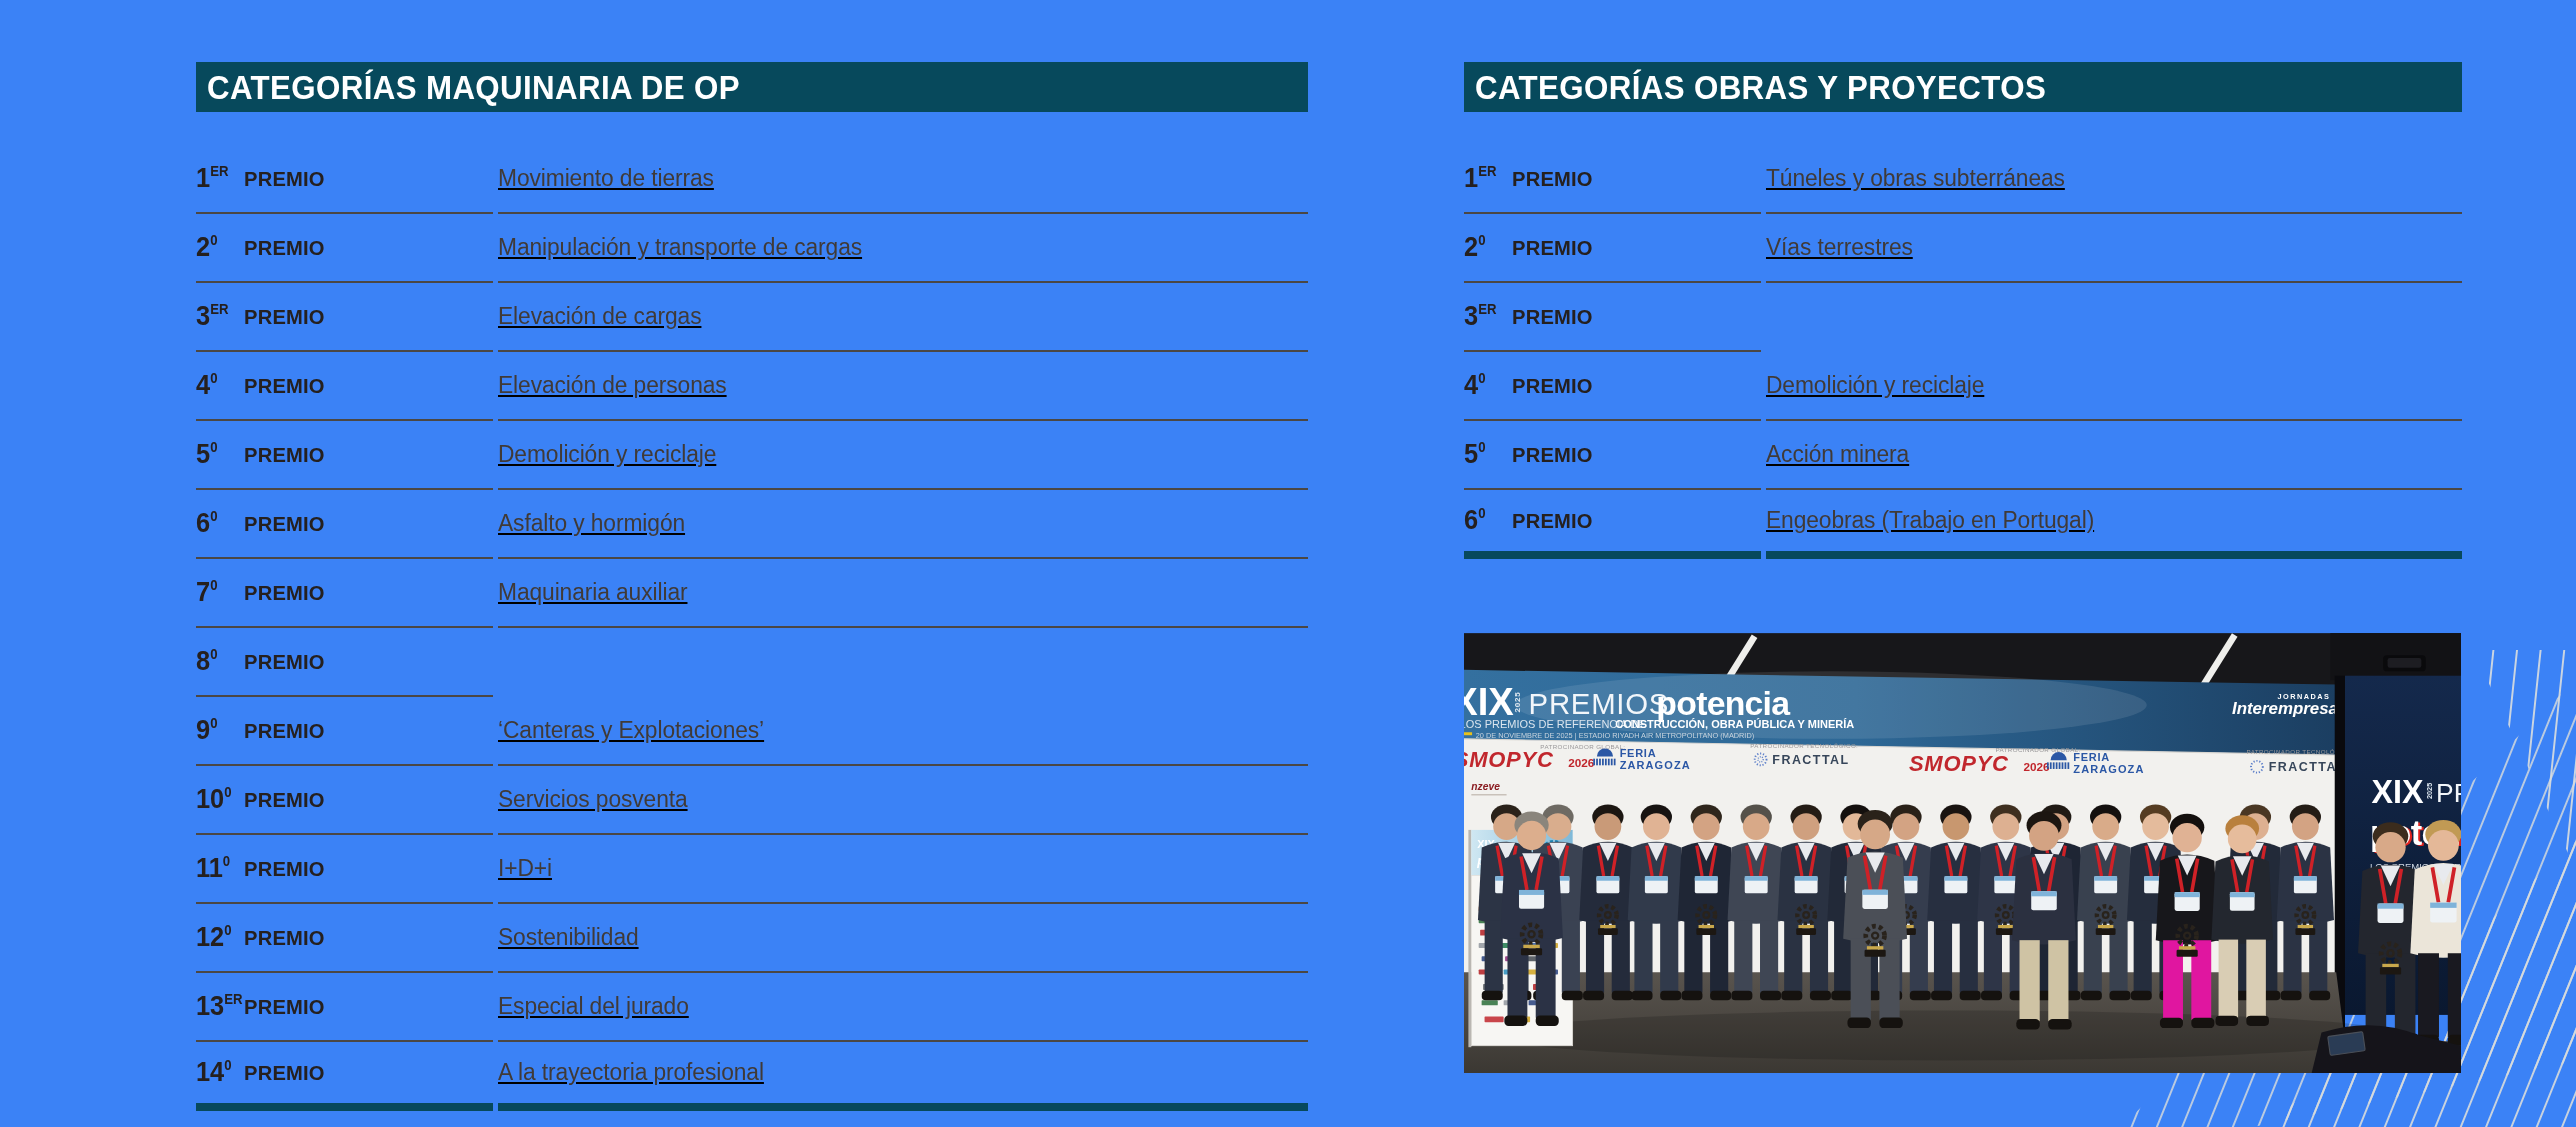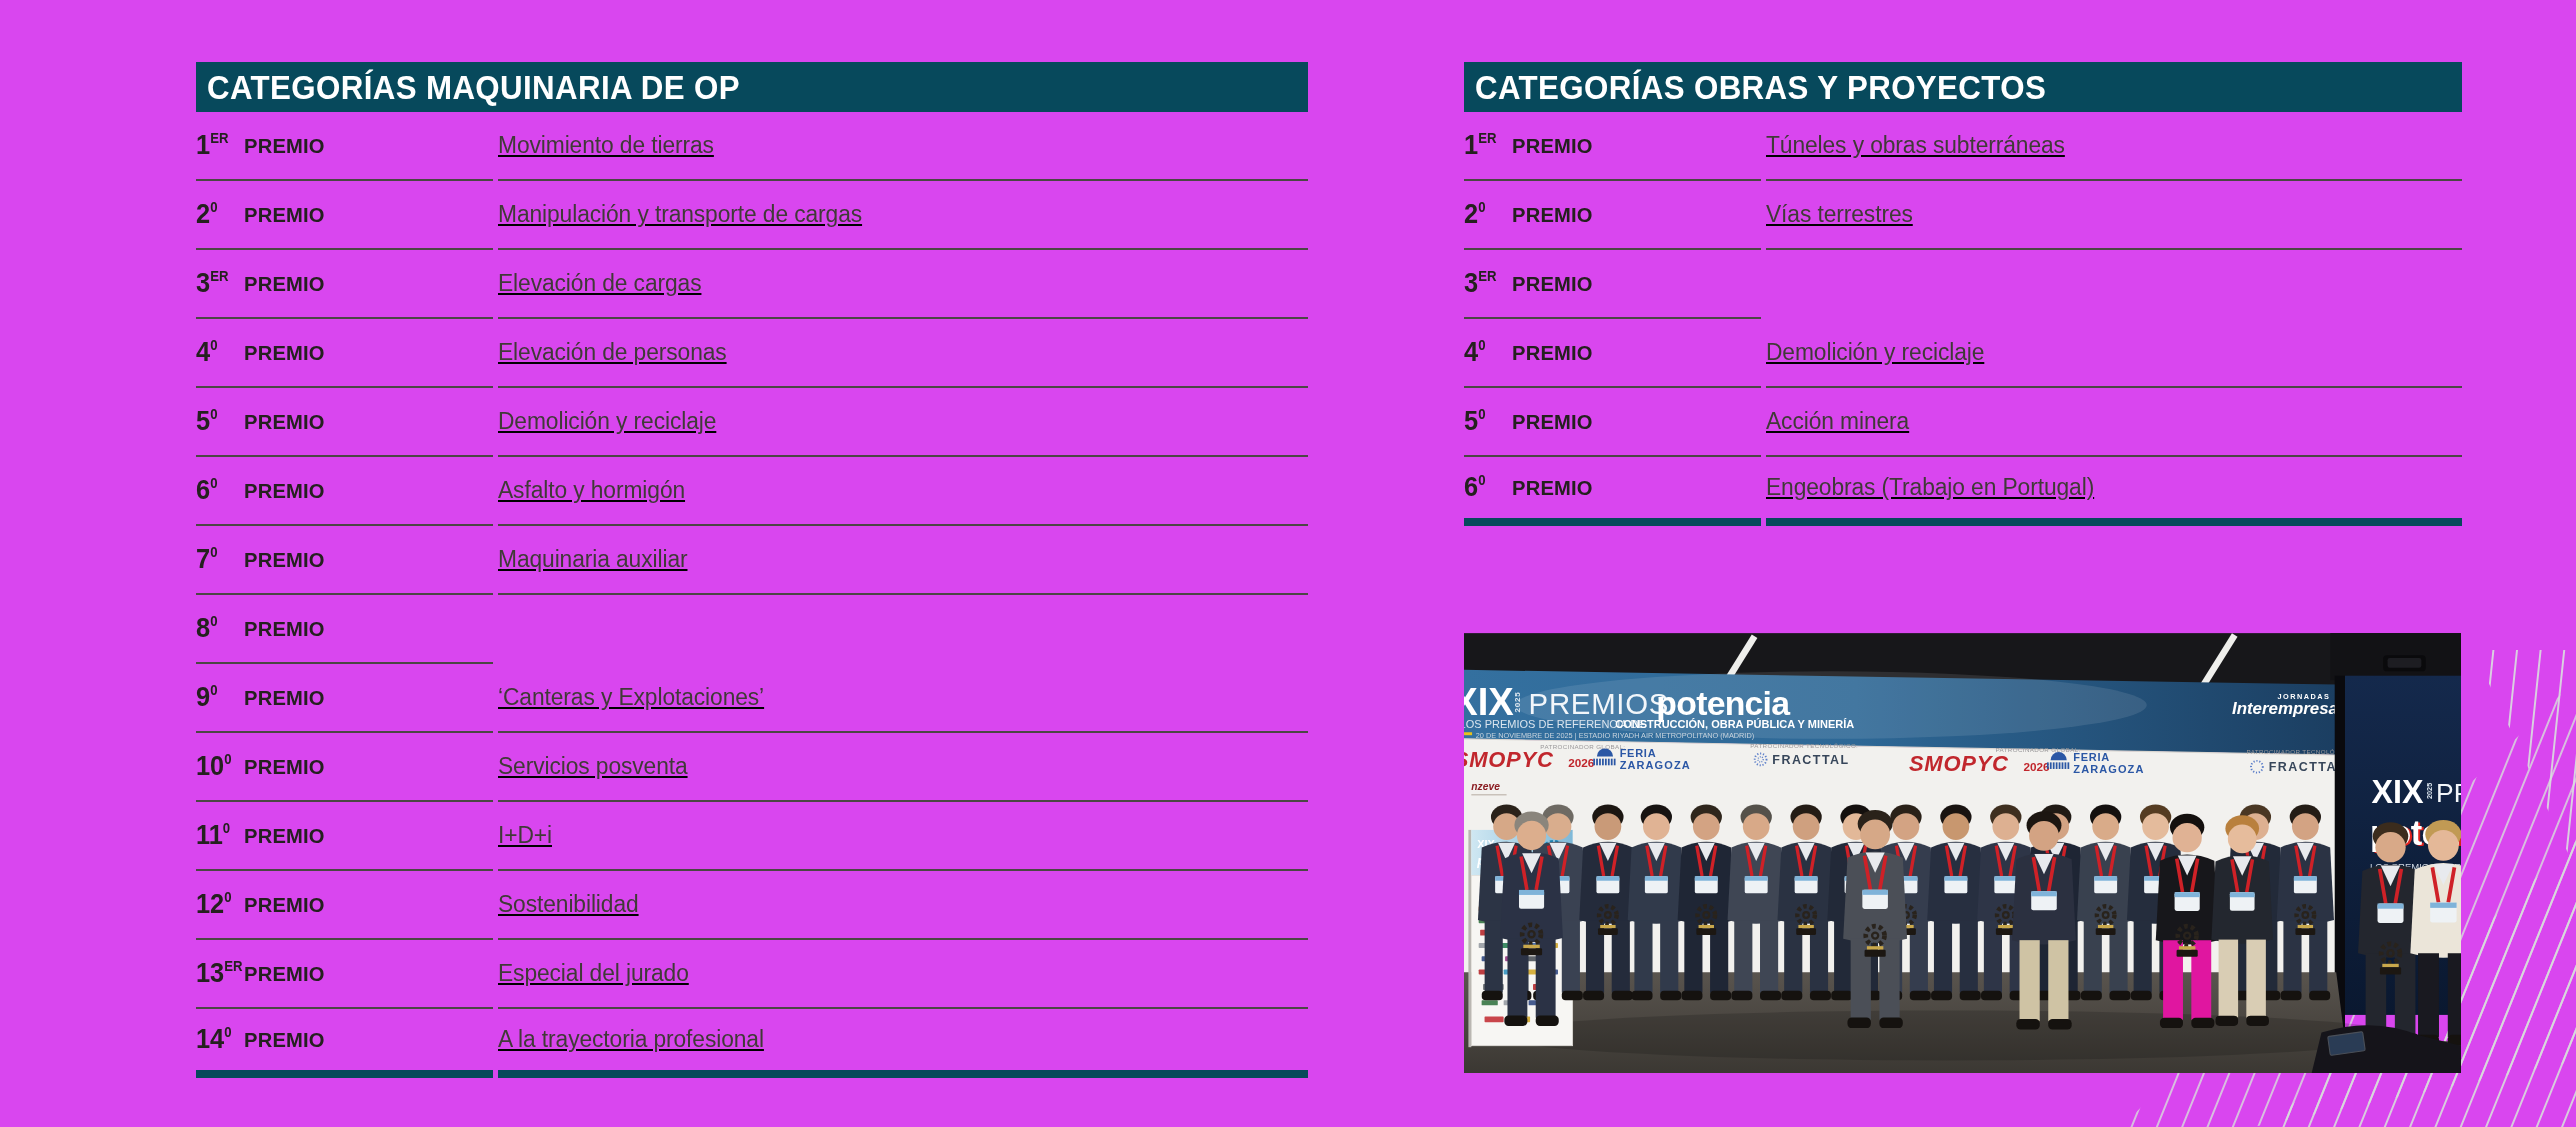--- a/index.html
+++ b/index.html
@@ -1,28 +1,28 @@
 <!DOCTYPE html>
 <html lang="es" style="font-size:11.7px"><head>
 <meta charset="utf-8">
 <style>
   html,body{margin:0;padding:0;}
   body{font-family:"Liberation Sans","DejaVu Sans",sans-serif;}
-  .page{position:relative;width:2576px;height:1127px;background:#d946ef;overflow:hidden;}
+  .page{position:relative;width:2576px;height:1127px;background:#3b82f6;overflow:hidden;}
 
   
   .corner-pattern{position:absolute;right:0;bottom:0;}
 
   
   .panel{position:absolute;top:62px;}
   .panel-left{left:196px;width:1112px;}
   .panel-right{left:1464px;width:998px;}
   .panel-header{height:50px;background:#07495c;display:flex;align-items:center;padding-left:11px;box-sizing:border-box;}
   .panel-header .ttl{color:#ffffff;font-size:34px;font-weight:700;letter-spacing:0.4px;transform:scaleX(.92);transform-origin:left center;white-space:nowrap;}
-  .rows{display:block;}
+  .rows{display:block;margin-top:33px;}
   .row{height:69px;display:flex;}
   .cell-label{width:297px;display:flex;align-items:center;border-bottom:2.2px solid #4b4744;box-sizing:border-box;}
   .cell-cat{flex:1;margin-left:5.1px;display:flex;align-items:center;border-bottom:2.2px solid #4b4744;box-sizing:border-box;text-decoration:underline;}
   .row.last .cell-label,.row.last .cell-cat{border-bottom:8px solid #07495c;}
   .ordwrap{width:48px;font-size:27px;font-weight:700;color:#25201f;transform:scaleX(.94);transform-origin:left center;white-space:nowrap;}
   .ordwrap sup{font-size:14px;font-weight:700;position:relative;top:-1.5px;vertical-align:super;letter-spacing:0;}
   .premio{font-size:21px;font-weight:700;color:#25201f;letter-spacing:0.2px;transform:scaleX(.96);transform-origin:left center;}
   .category{font-size:23.5px;font-weight:400;color:#403a37;letter-spacing:-0.1px;transform:scaleX(.97);transform-origin:left center;white-space:nowrap;}
 
   

